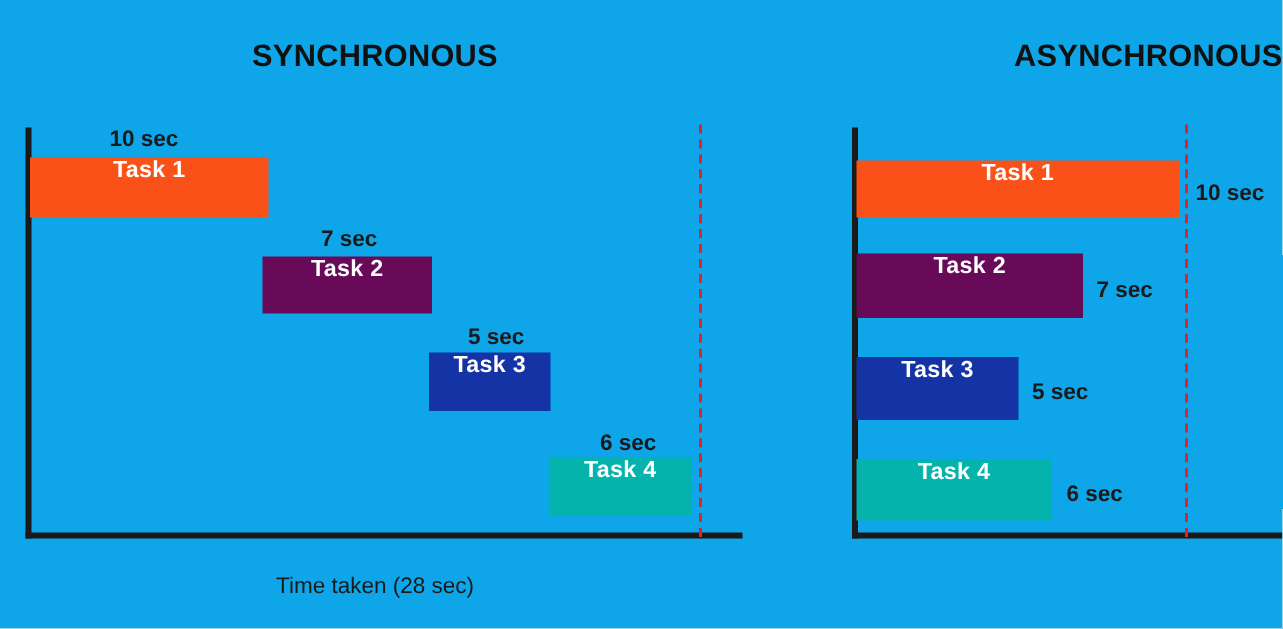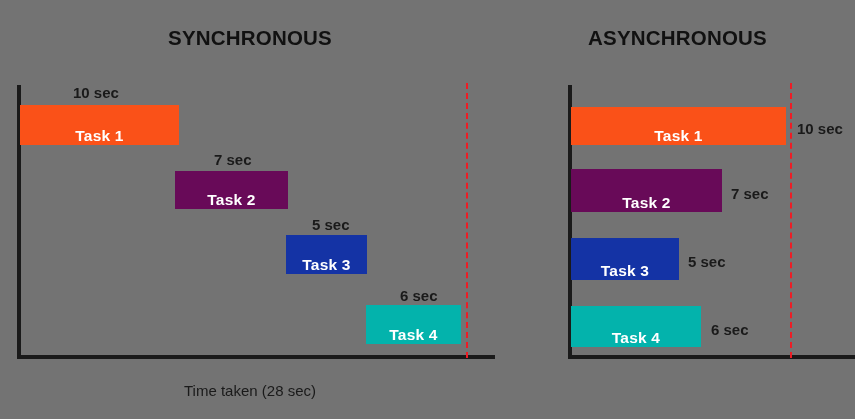--- a/index.html
+++ b/index.html
@@ -8,57 +8,57 @@
     background: #ffffff;
   }
   body {
     font-family: "Liberation Sans", sans-serif;
     color: #000000;
   }
   #canvas {
     position: relative;
     width: 855px;
     height: 419px;
-    background: #737373;
+    background: #0ea5e9;
     overflow: hidden;
   }
 
   .panel { position: absolute; top: 0; height: 419px; }
   #panel-sync  { left: 0px;   width: 500px; }
   #panel-async { left: 500px; width: 355px; }
 
   .panel-title {
     position: absolute;
     top: 26px;
     width: 100%;
     text-align: center;
     font-size: 20.5px;
     font-weight: 700;
     letter-spacing: 0.2px;
     color: #111111;
     white-space: nowrap;
   }
   #panel-sync .panel-title  { left: 0; width: 500px; }
-  #panel-async .panel-title { left: 0; width: 355px; }
+  #panel-async .panel-title { left: 0; width: 355px; text-align: right; }
 
   .axis-y {
     position: absolute;
     background: #1a1a1a;
     width: 4px;
   }
   .axis-x {
     position: absolute;
     background: #1a1a1a;
     height: 4px;
   }
 
   .bar {
     position: absolute;
     display: flex;
-    align-items: flex-end;
+    align-items: flex-start;
     justify-content: center;
     color: #ffffff;
     font-size: 15.5px;
     font-weight: 700;
     letter-spacing: 0.2px;
     box-sizing: border-box;
   }
 
   .sec-label {
     position: absolute;

